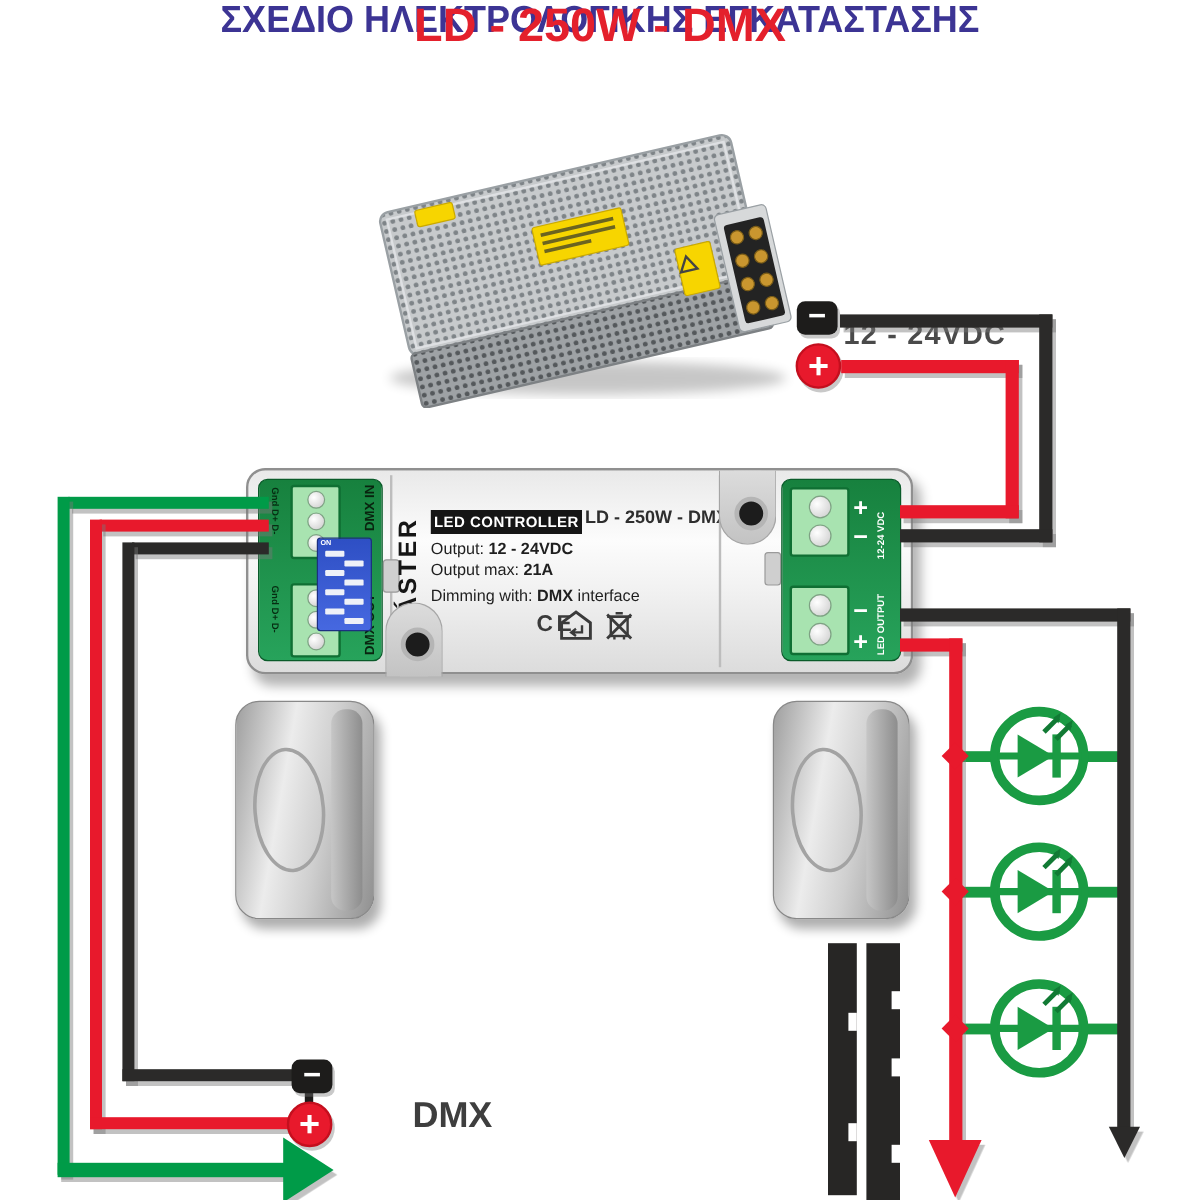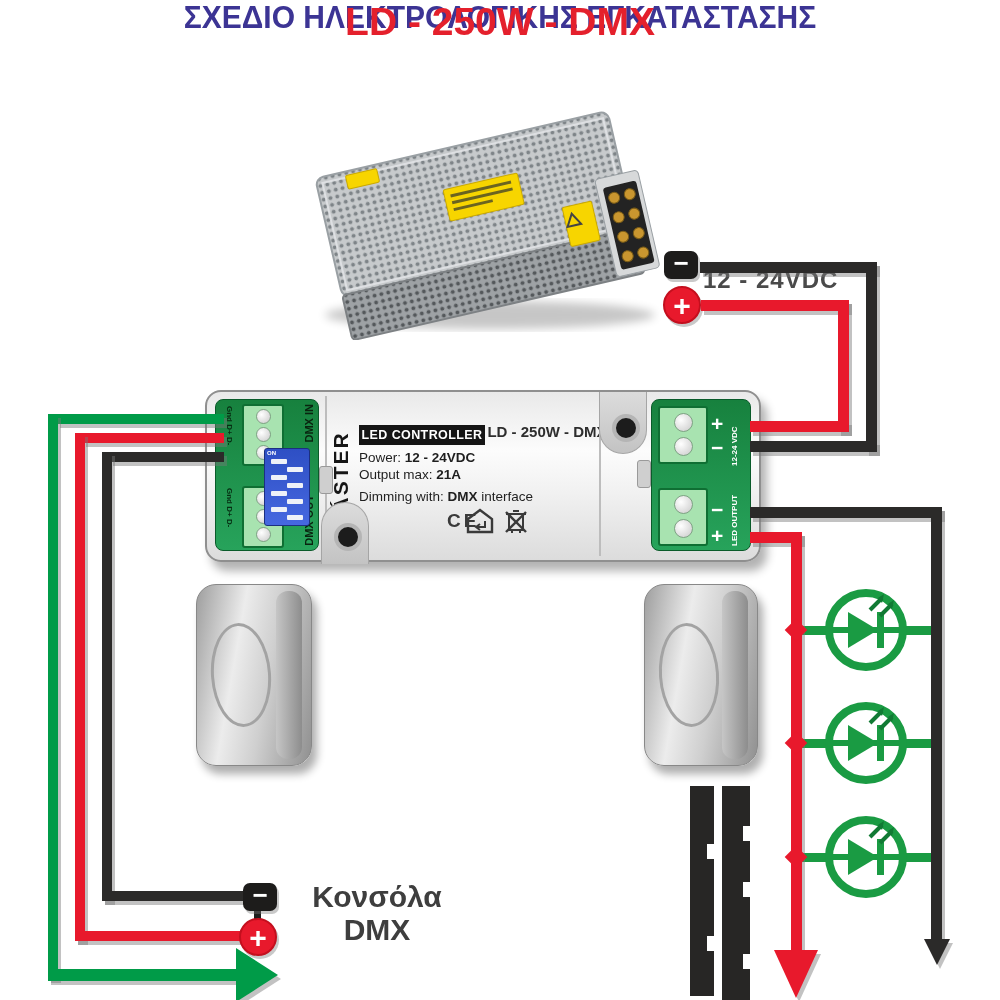--- a/index.html
+++ b/index.html
@@ -164,21 +164,21 @@
       </div>
     </div>
 
     <div class="seam" style="left:118px;top:4px;height:160px;"></div>
     <div class="clip" style="left:112px;top:74px;"></div>
 
     <div class="vtext" style="position:absolute;left:122px;top:30px;height:110px;font-size:21px;letter-spacing:2px;color:#161616;">MÁSTER</div>
 
     <div class="badge" style="left:152px;top:33px;">LED CONTROLLER</div>
     <div class="spec" style="left:152px;top:58px;">
-      <span>Power:</span>
+      <span>Output:</span>
       <b>12 - 24VDC</b>
     </div>
     <div class="spec" style="left:152px;top:75px;">
       <span>Output max:</span>
       <b>21A</b>
     </div>
     <div class="spec" style="left:152px;top:97px;">
       <span>Dimming with:</span>
       <b>DMX</b>
       <span>interface</span>
@@ -246,21 +246,20 @@
   <div class="wire red" style="left:75px;top:433px;width:10px;height:508px;z-index:6;"></div>
   <div class="wire red" style="left:75px;top:931px;width:167px;height:10px;z-index:6;"></div>
 
   <div class="wire black" style="left:110px;top:452px;width:114px;height:10px;z-index:6;"></div>
   <div class="wire black" style="left:102px;top:452px;width:10px;height:449px;z-index:6;"></div>
   <div class="wire black" style="left:102px;top:891px;width:142px;height:10px;z-index:6;"></div>
 
   <div class="abs sym-minus" style="left:243px;top:883px;z-index:7;">−</div>
   <div class="stem" style="left:254px;top:910px;height:14px;z-index:6;"></div>
   <div class="abs sym-plus" style="left:239px;top:918px;z-index:7;">+</div>
-  <div class="abs conlabel" style="left:292px;top:880px;">Κονσόλα</div>
   <div class="abs conlabel" style="left:292px;top:913px;">DMX</div>
 
   <div class="wire black" style="left:750px;top:507px;width:192px;height:11px;z-index:6;"></div>
   <div class="wire black" style="left:931px;top:507px;width:11px;height:434px;z-index:6;"></div>
   <div class="tri down-black" style="left:924px;top:939px;z-index:6;"></div>
 
   <div class="wire red" style="left:750px;top:532px;width:52px;height:11px;z-index:6;"></div>
   <div class="wire red" style="left:791px;top:532px;width:11px;height:420px;z-index:6;"></div>
   <div class="tri down-red" style="left:774px;top:950px;z-index:6;"></div>
 

